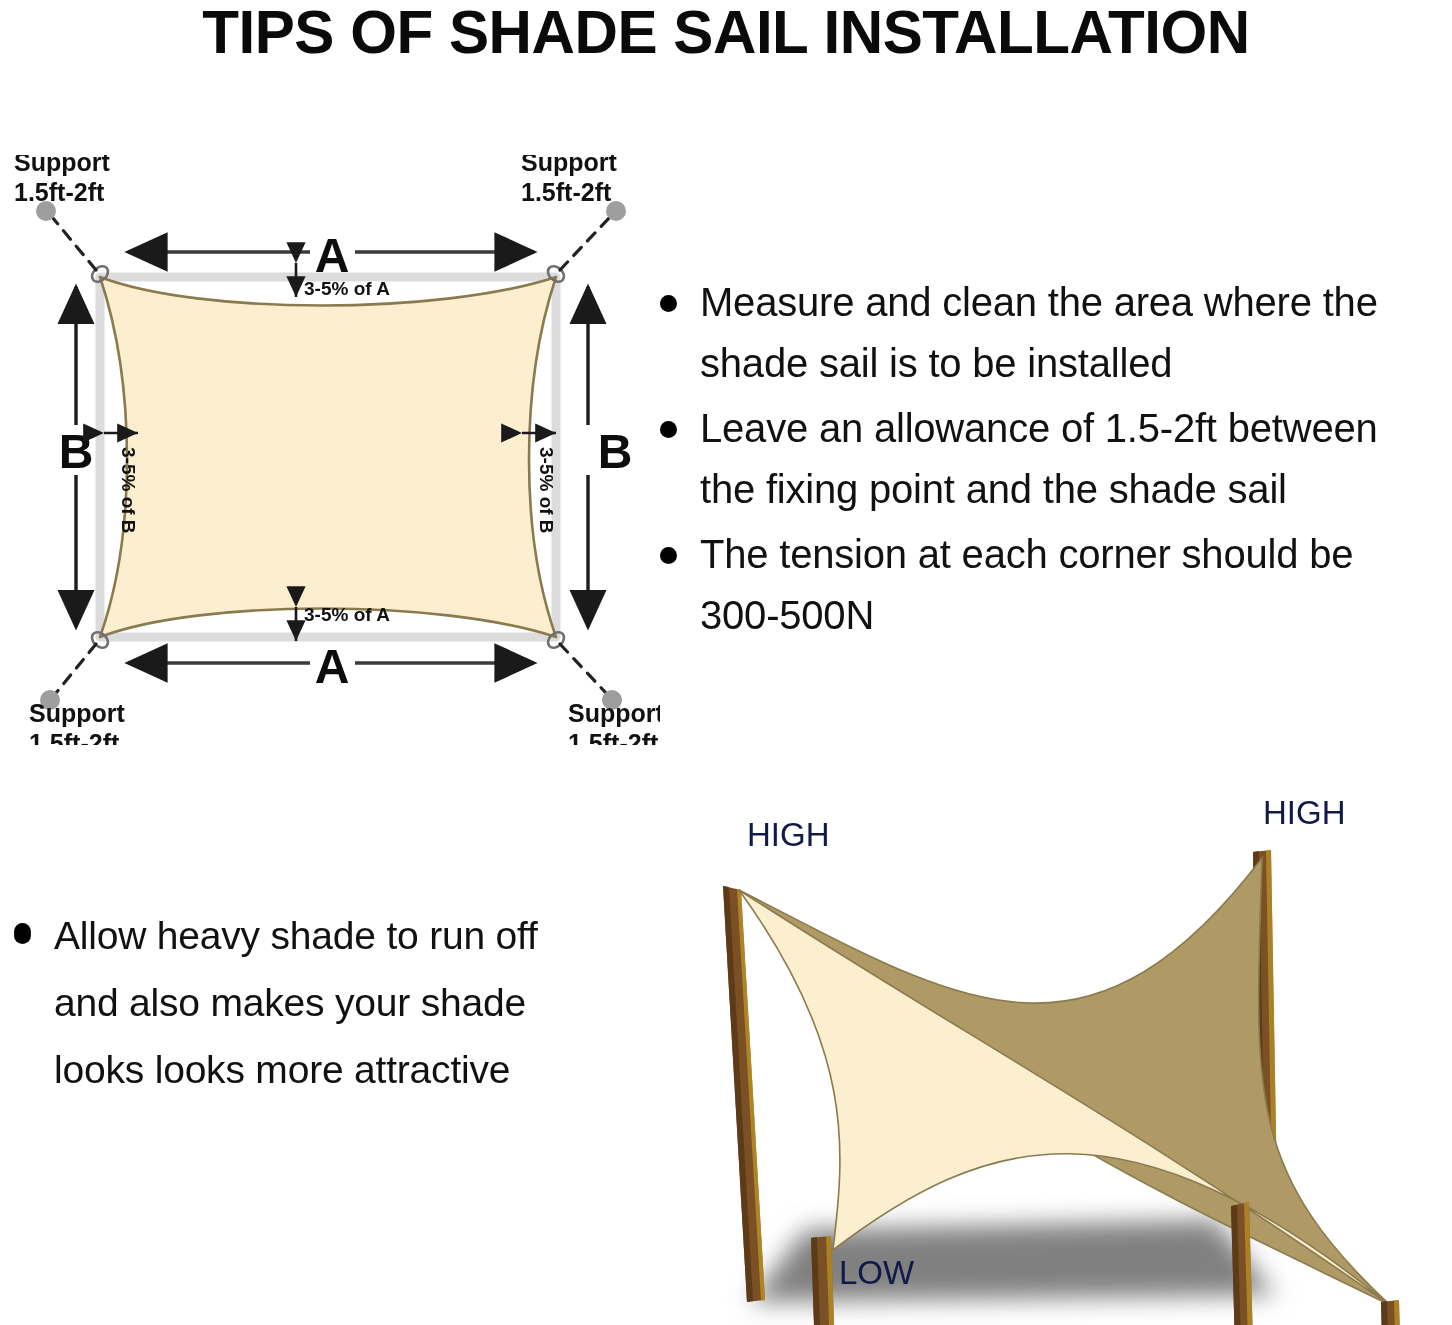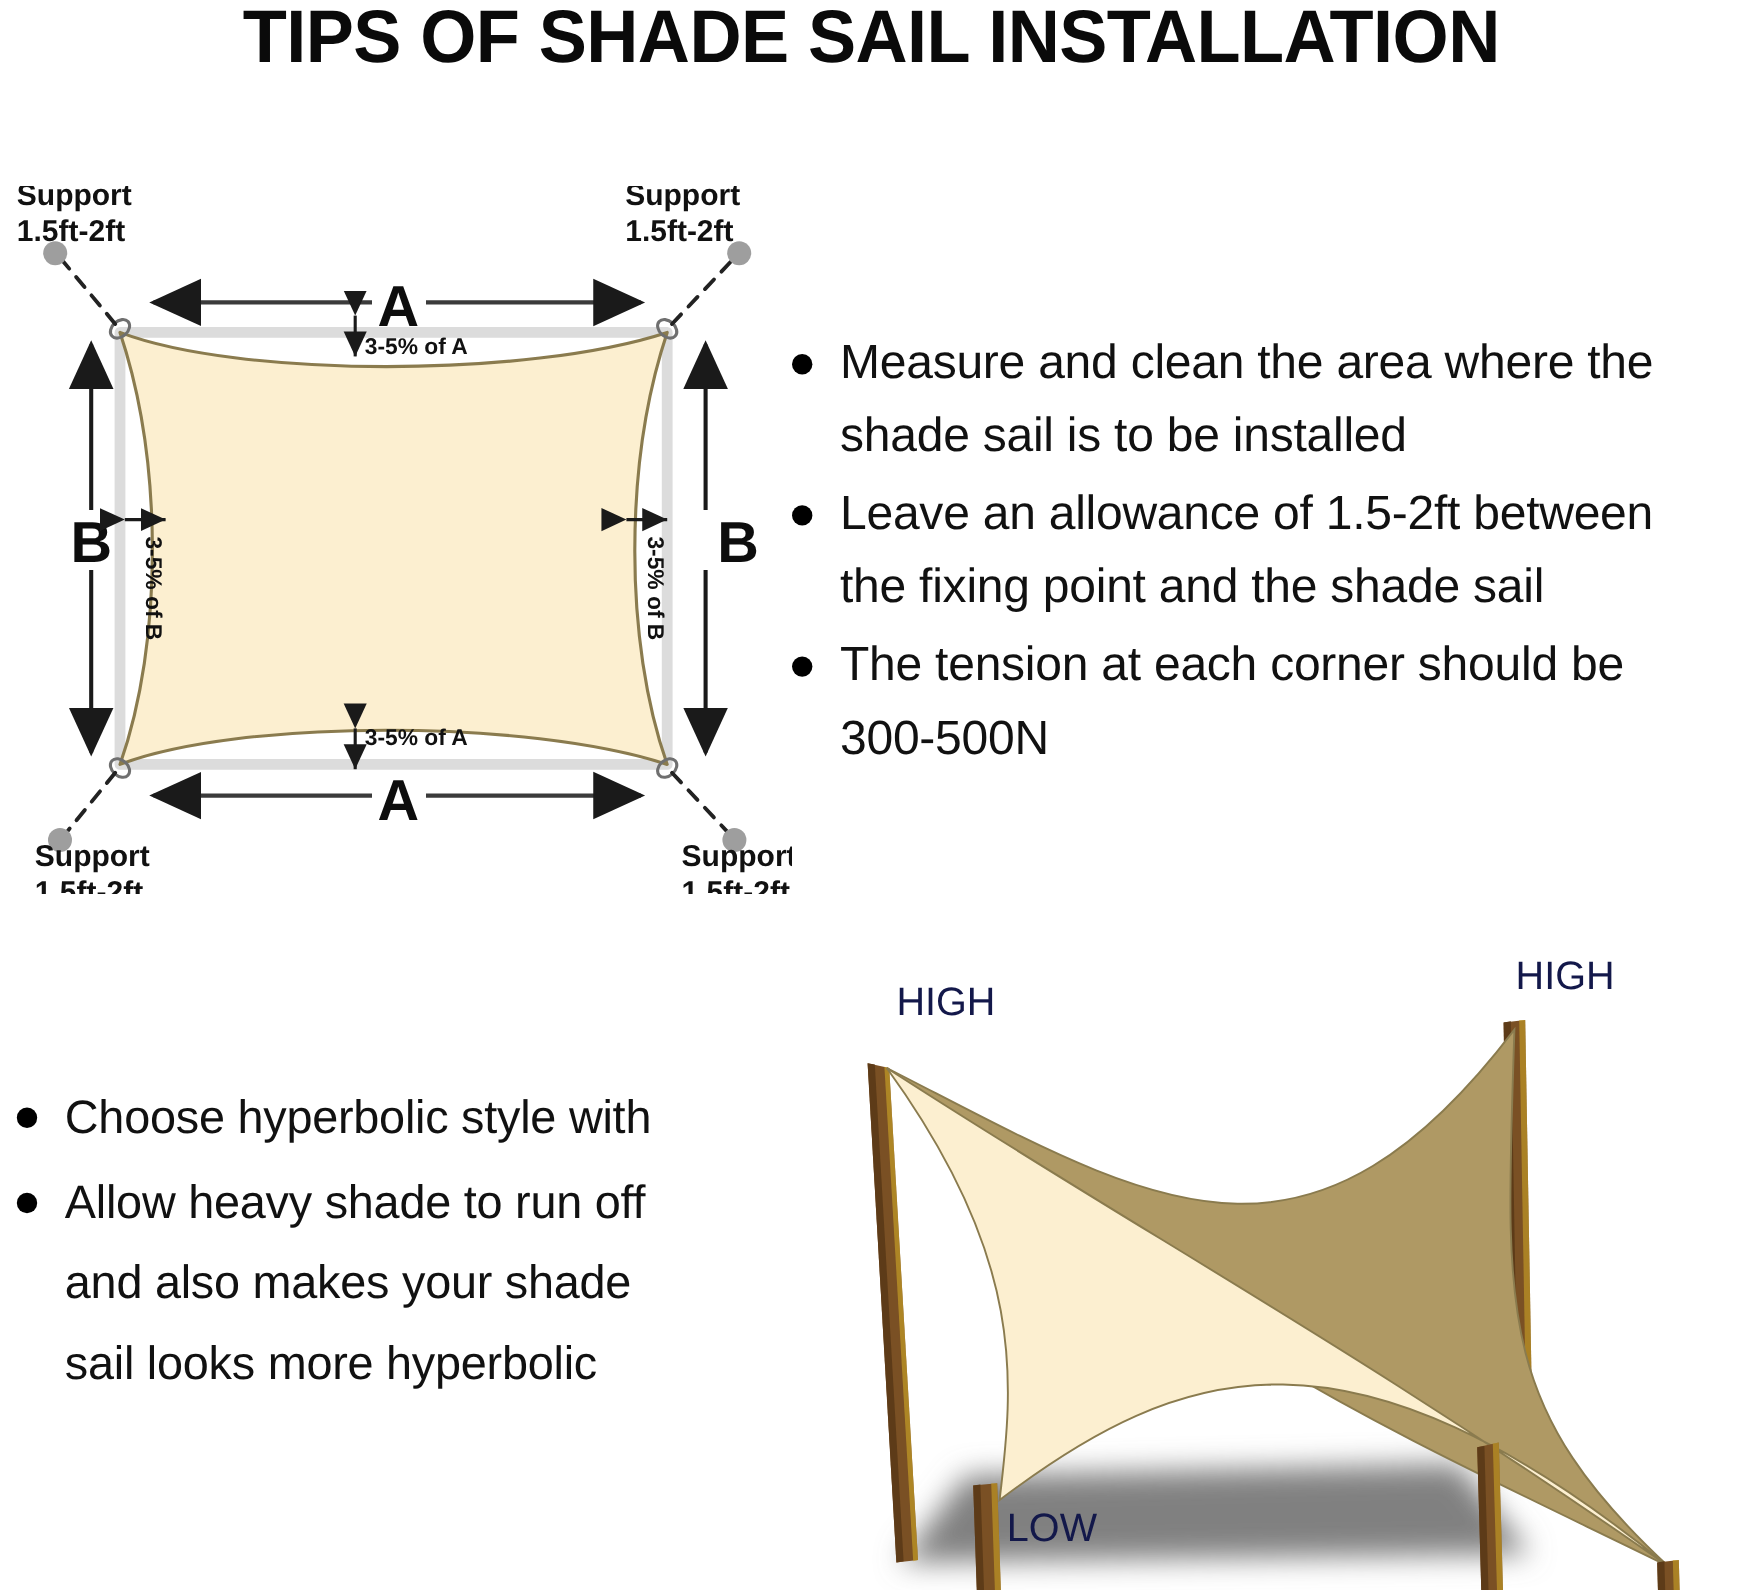--- a/index.html
+++ b/index.html
@@ -177,27 +177,26 @@
   <li>
     <span class="dot"></span>
     <span class="nowrapline">The tension at each corner should be</span>
     <span class="nowrapline">300-500N</span>
   </li>
 </ul>
 
 <ul class="bullets" id="tips-bottom">
   <li>
     <span class="dot"></span>
-    <span class="nowrapline">Choose hyperbolic style with</span>
   </li>
   <li>
     <span class="dot"></span>
     <span class="nowrapline">Allow heavy shade to run off</span>
     <span class="nowrapline">and also makes your shade</span>
-    <span class="nowrapline">sail looks more hyperbolic</span>
+    <span class="nowrapline">looks looks more attractive</span>
   </li>
 </ul>
 
 <svg class="svgblock" id="hyper-svg" width="800" height="540" style="left:655px;top:790px;" viewBox="0 0 800 540">
 
   <defs>
     <filter id="blur1" x="-30%" y="-60%" width="160%" height="220%">
       <feGaussianBlur stdDeviation="12"></feGaussianBlur>
     </filter>
   </defs>

